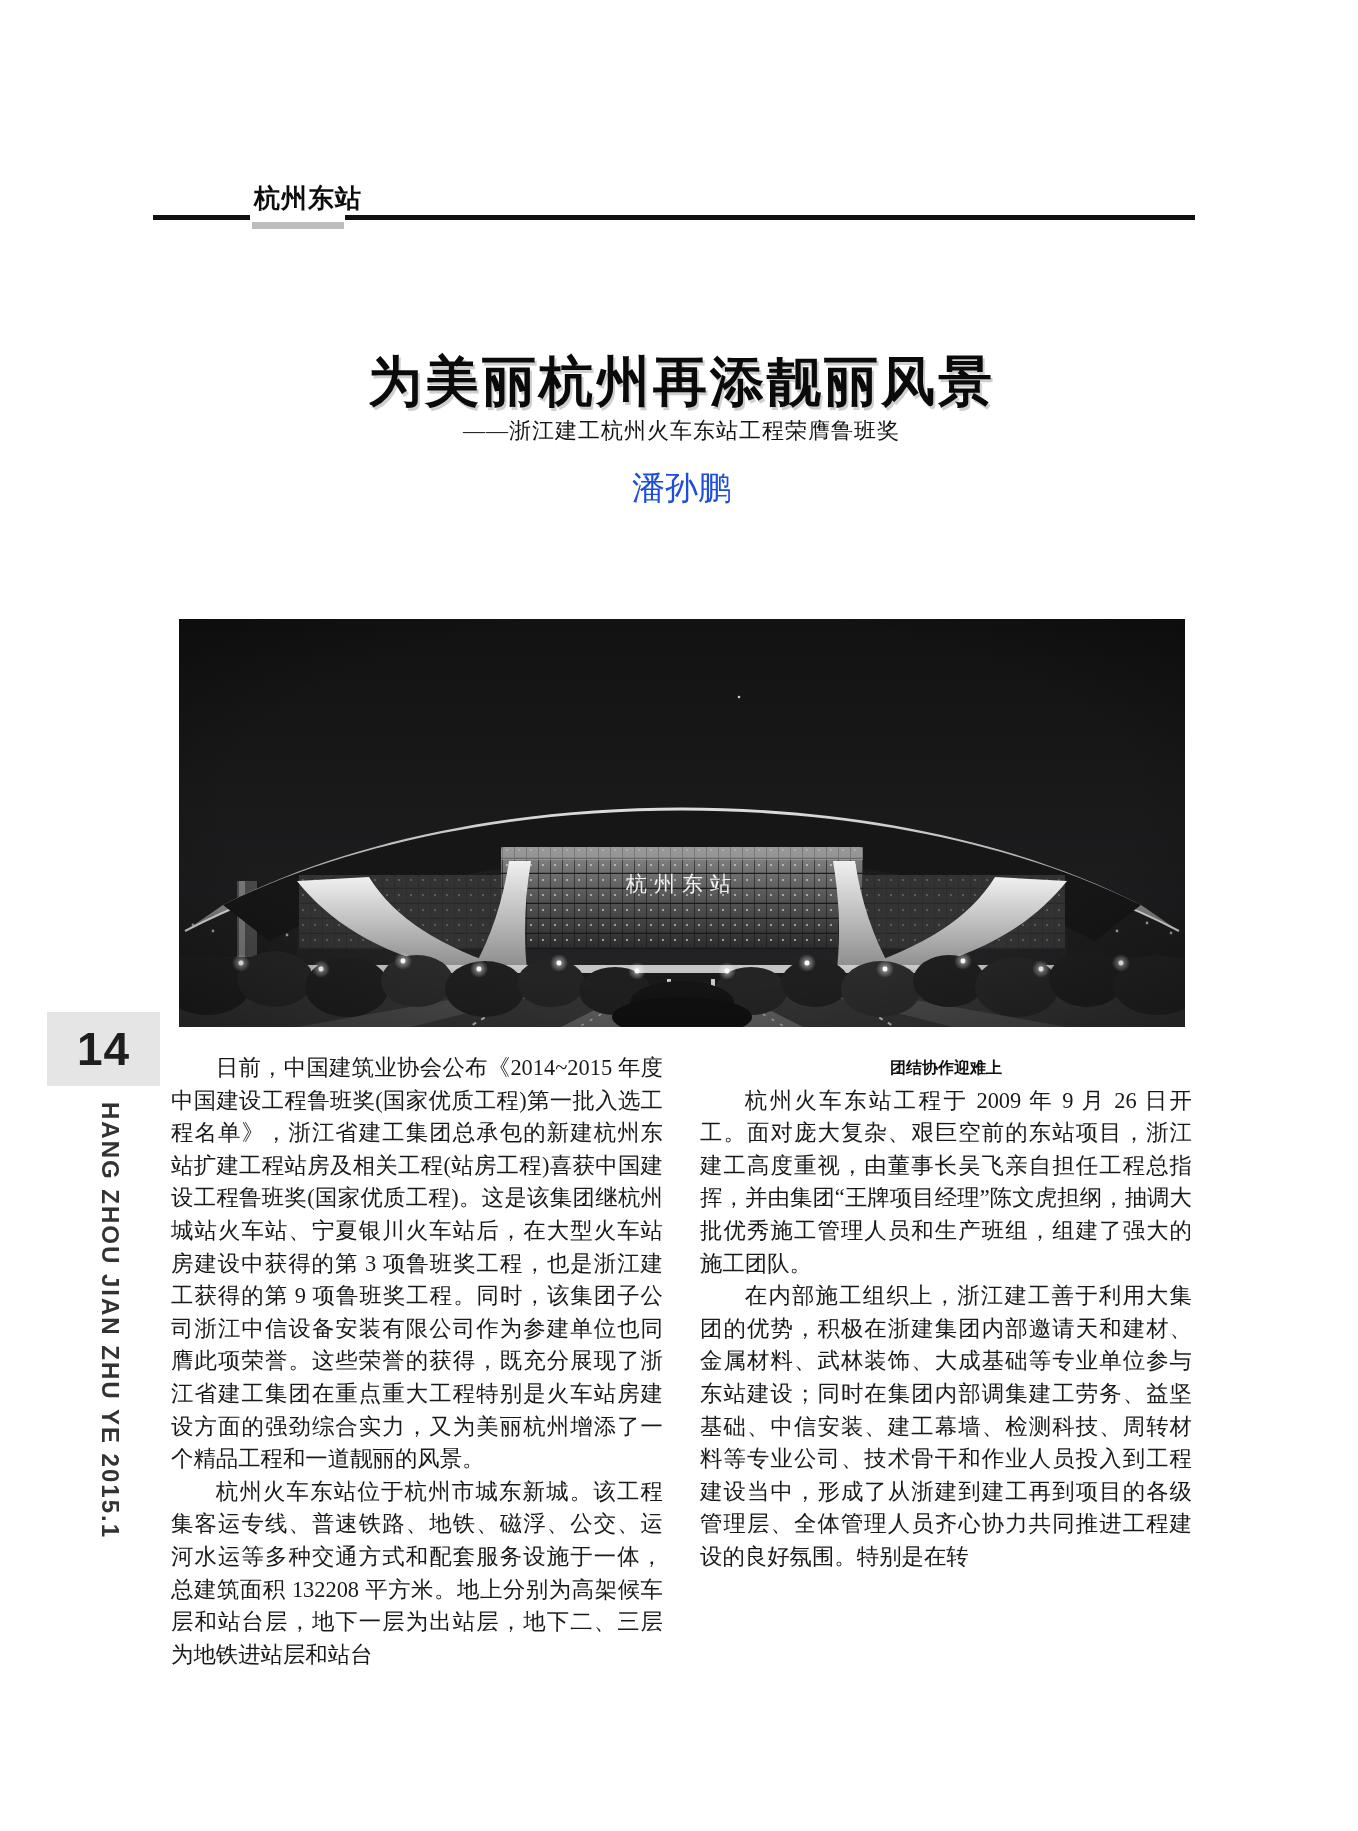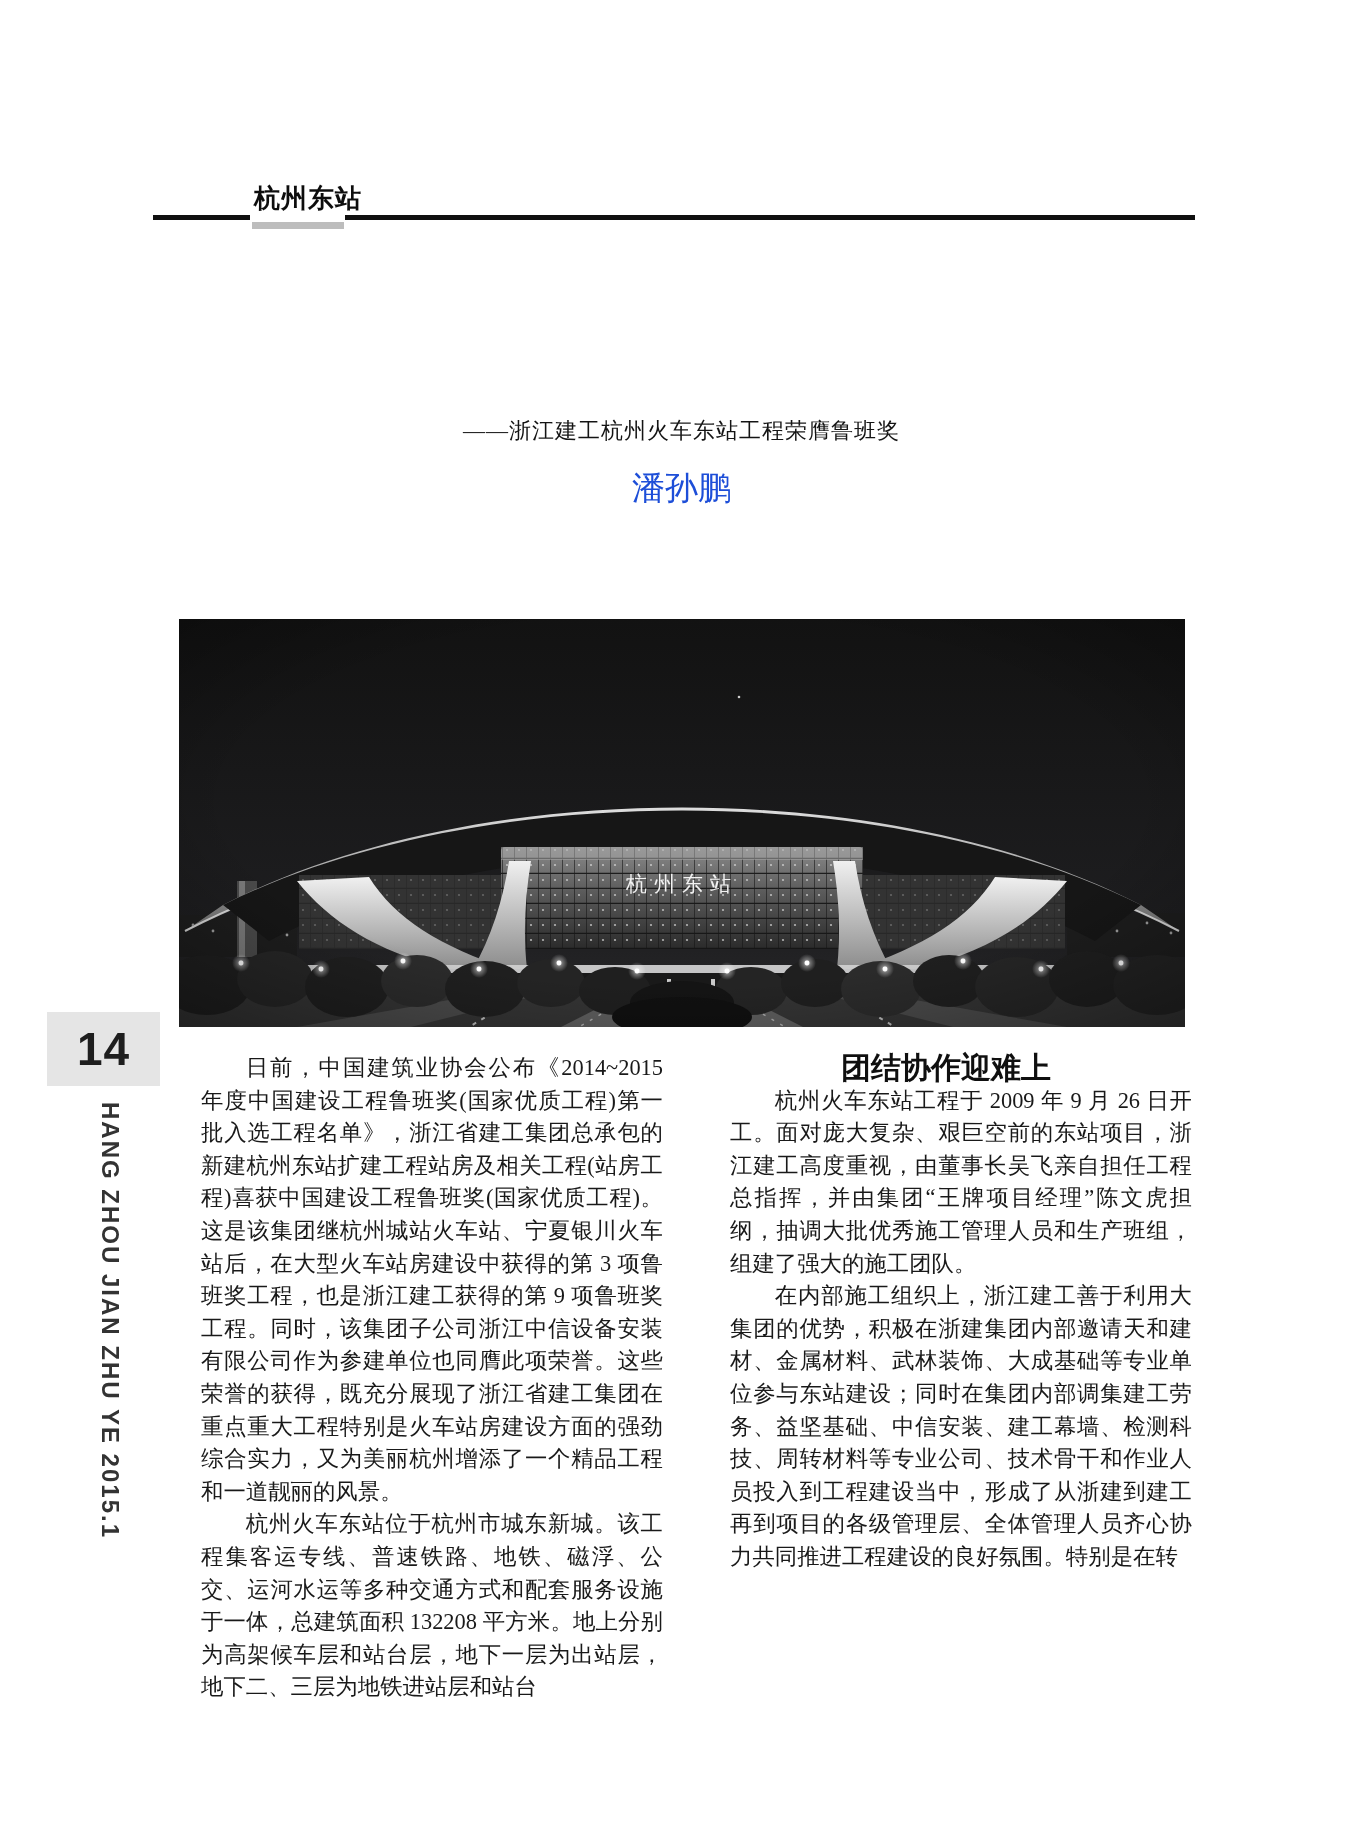--- a/index.html
+++ b/index.html
@@ -54,37 +54,40 @@
   }
   
   .col{
     position:absolute;top:1052px;width:492px;
     font-size:22.4px;line-height:32.6px;text-align:justify;color:#191919;
     text-justify:inter-ideograph;
   }
   .col-left{left:171px;}
   .col-right{left:700px;}
   .col p{margin:0;padding:0;}
-  .col p.indent{text-indent:2em;margin-left:30px;}
+  .col p.indent{text-indent:2em;}
   .col .sec-heading{
     margin:0;text-align:center;text-indent:0;
     font-family:"Liberation Sans","DejaVu Sans",sans-serif;
-    font-weight:bold;font-size:30px;color:#0f0f0f;
+    font-weight:bold;font-size:16px;color:#0f0f0f;
   }
 </style>
 </head>
 <body>
 
 <div class="page">
 
   <div class="rule rule-left"></div>
   <div class="rule rule-right"></div>
   <div class="label-shadow"></div>
   <div class="section-label">杭州东站</div>
 
+  <div class="title-wrap">
+    <span class="article-title">为美丽杭州再添靓丽风景</span>
+  </div>
   <div class="article-subtitle">——浙江建工杭州火车东站工程荣膺鲁班奖</div>
   <div class="article-author">潘孙鹏</div>
 
   <div class="photo">
     <svg viewBox="0 0 1006 408" preserveAspectRatio="none">
       <defs>
         <linearGradient id="sky" x1="0" y1="0" x2="0" y2="1">
           <stop offset="0" stop-color="#121212"></stop>
           <stop offset="0.75" stop-color="#1e1e20"></stop>
           <stop offset="1" stop-color="#2a2a2c"></stop>

